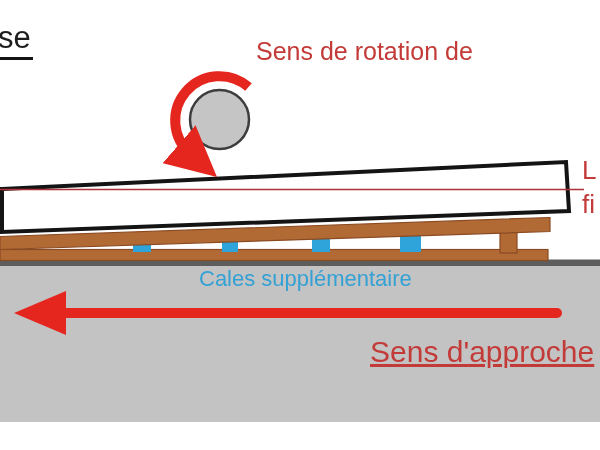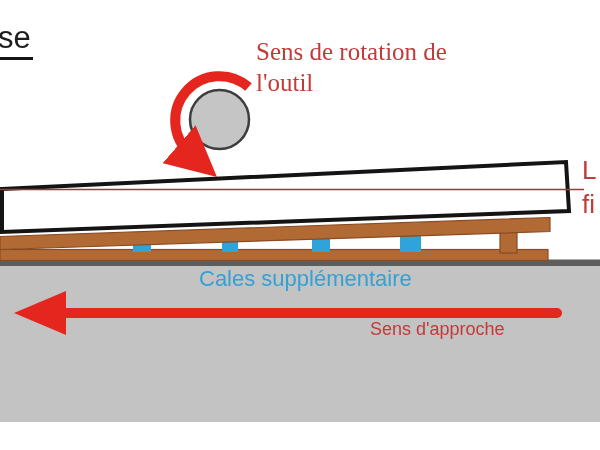--- a/index.html
+++ b/index.html
@@ -25,26 +25,26 @@
     left:-2px;top:20px;font-size:31px;color:#1d1d1d;
   }
   .title-frag span{display:inline-block;border-bottom:3px solid #141414;padding:0 2px 1px 0;}
   .rotation-label{
     left:256px;top:36px;font-size:25px;line-height:31px;color:var(--red-text);
   }
   .finish-label{
     left:582px;top:153px;font-size:26px;line-height:34px;color:var(--red-text);white-space:nowrap;
   }
   .finish-label span{display:block;}
-  .rotation-label span{display:block;font-family:Liberation Serif, serif;}
+  .rotation-label span{display:block;}
   .shims-label{
     left:199px;top:266px;font-size:22px;color:var(--blue-text);
   }
   .approach-label{
-    left:370px;top:319px;font-size:18px;color:var(--red-text);
+    left:370px;top:335px;font-size:30px;color:var(--red-text);text-decoration:underline;
   }
 </style>
 </head>
 <body>
 
 <svg id="diagram-svg" width="600" height="450" viewBox="0 0 600 450" xmlns="http://www.w3.org/2000/svg">
   <defs>
     <marker id="arrowhead" viewBox="0 0 10 10" refX="3" refY="5" markerWidth="5" markerHeight="5" orient="auto">
       <path d="M0,0 L10,5 L0,10 z" class="red-shape"></path>
     </marker>
@@ -74,21 +74,20 @@
   <rect class="red-shape" x="62" y="308" width="500" height="10" rx="5"></rect>
   <polygon class="red-shape" points="14,313 66,291 66,335"></polygon>
 </svg>
 
 <div class="abs title-frag">
   <span>se</span>
 </div>
 
 <div class="abs rotation-label">
   <span>Sens de rotation de</span>
-  <span>l'outil</span>
 </div>
 
 <div class="abs finish-label">
   <span>L</span>
   <span>fi</span>
 </div>
 
 <div class="abs shims-label">Cales supplémentaire</div>
 
 <div class="abs approach-label">Sens d'approche</div>

